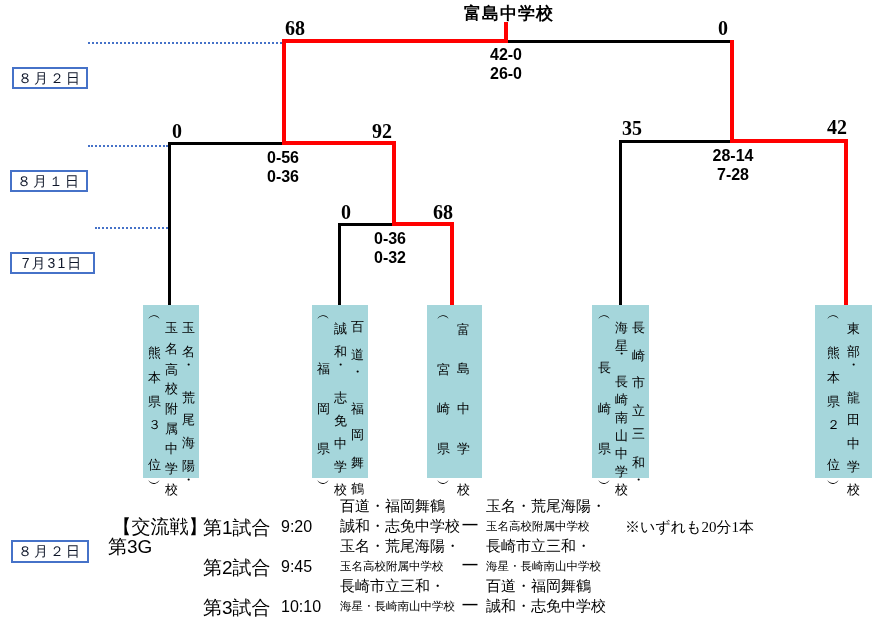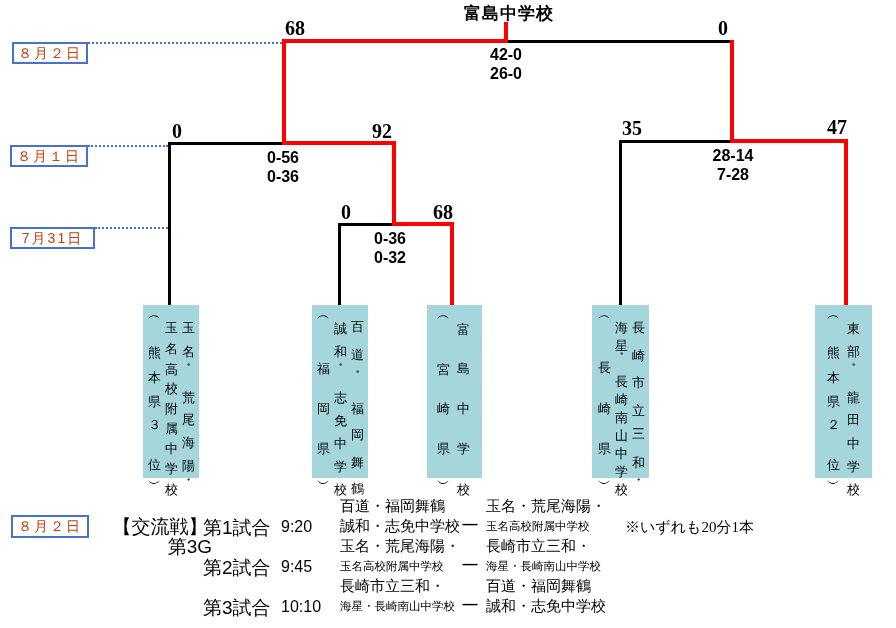--- a/index.html
+++ b/index.html
@@ -8,22 +8,22 @@
     font-family:"Liberation Sans","DejaVu Sans",sans-serif;color:#000;
   }
   .h,.v{position:absolute;}
   .black{background:#000000;}
   .red{background:#ff0000;}
   .title{position:absolute;text-align:center;font-size:17px;font-weight:600;letter-spacing:1px;}
   .score{position:absolute;font-size:20px;font-weight:600;line-height:24px;height:24px;font-family:Liberation Serif, serif;}
   .score.r{text-align:right;}
   .detail{position:absolute;text-align:center;font-size:16px;font-weight:600;line-height:19px;}
   .datebox{
-    position:absolute;box-sizing:border-box;border:2px solid #4672c8;color:#c2410c;
-    font-size:14px;letter-spacing:2px;text-align:center;line-height:19px;background:#fff;
+    position:absolute;box-sizing:border-box;border:2px solid #4672c8;color:#0f172a;
+    font-size:14px;letter-spacing:2px;text-align:center;line-height:19px;background:#fff;margin-top:25px;
   }
   .dotline{position:absolute;border-top:2px dotted #4672c8;height:0;}
   .teambox{
     position:absolute;top:305px;height:173px;background:#a5d6db;box-sizing:border-box;
     writing-mode:vertical-rl;text-orientation:mixed;font-size:13px;
     text-align:justify;text-align-last:justify;padding:6px 2px;
   }
   .teambox.cols3{line-height:17px;}
   .teambox.cols2{line-height:20px;padding-right:9px;}
   .vcol{height:100%;}
@@ -78,21 +78,21 @@
   </div>
 
   <div class="score" style="left:341px;top:200px;">0</div>
   <div class="score r" style="left:413px;top:200px;width:40px;">68</div>
   <div class="detail" style="left:348px;top:229px;width:84px;">
     <div>0-36</div>
     <div>0-32</div>
   </div>
 
   <div class="score" style="left:622px;top:116px;">35</div>
-  <div class="score r" style="left:805px;top:115px;width:42px;">47</div>
+  <div class="score r" style="left:805px;top:115px;width:42px;">42</div>
   <div class="detail" style="left:691px;top:146px;width:84px;">
     <div>28-14</div>
     <div>7-28</div>
   </div>
 
   <div class="datebox" style="left:12px;top:42px;width:76px;height:22px;">８月２日</div>
   <div class="dotline" style="left:88px;top:42px;width:194px;"></div>
 
   <div class="datebox" style="left:10px;top:145px;width:78px;height:22px;">８月１日</div>
   <div class="dotline" style="left:88px;top:145px;width:80px;"></div>
@@ -119,21 +119,21 @@
     <div class="vcol">海星・長崎南山中学校</div>
     <div class="vcol">（長崎県）</div>
   </div>
   <div class="teambox cols2" style="left:815px;width:57px;">
     <div class="vcol">東部・龍田中学校</div>
     <div class="vcol">（熊本県２位）</div>
   </div>
 
   <div class="datebox" style="left:11px;top:515px;width:78px;height:23px;">８月２日</div>
   <div class="btxt" style="left:108px;top:517px;width:104px;text-align:center;">【交流戦】</div>
-  <div class="btxt" style="left:108px;top:537px;width:104px;text-align:right;">第3G</div>
+  <div class="btxt" style="left:108px;top:537px;width:104px;text-align:left;">第3G</div>
   <div class="note" style="left:625px;top:517px;">※いずれも20分1本</div>
 
   <div class="btxt" style="left:203px;top:518px;">第1試合</div>
   <div class="btime" style="left:281px;top:517px;width:54px;">9:20</div>
   <div class="teamcol" style="left:340px;top:496px;">
     <div class="teamline">百道・福岡舞鶴</div>
     <div class="teamline">誠和・志免中学校</div>
   </div>
   <div class="dash" style="left:452px;top:514px;width:36px;">―</div>
   <div class="teamcol" style="left:486px;top:496px;">

